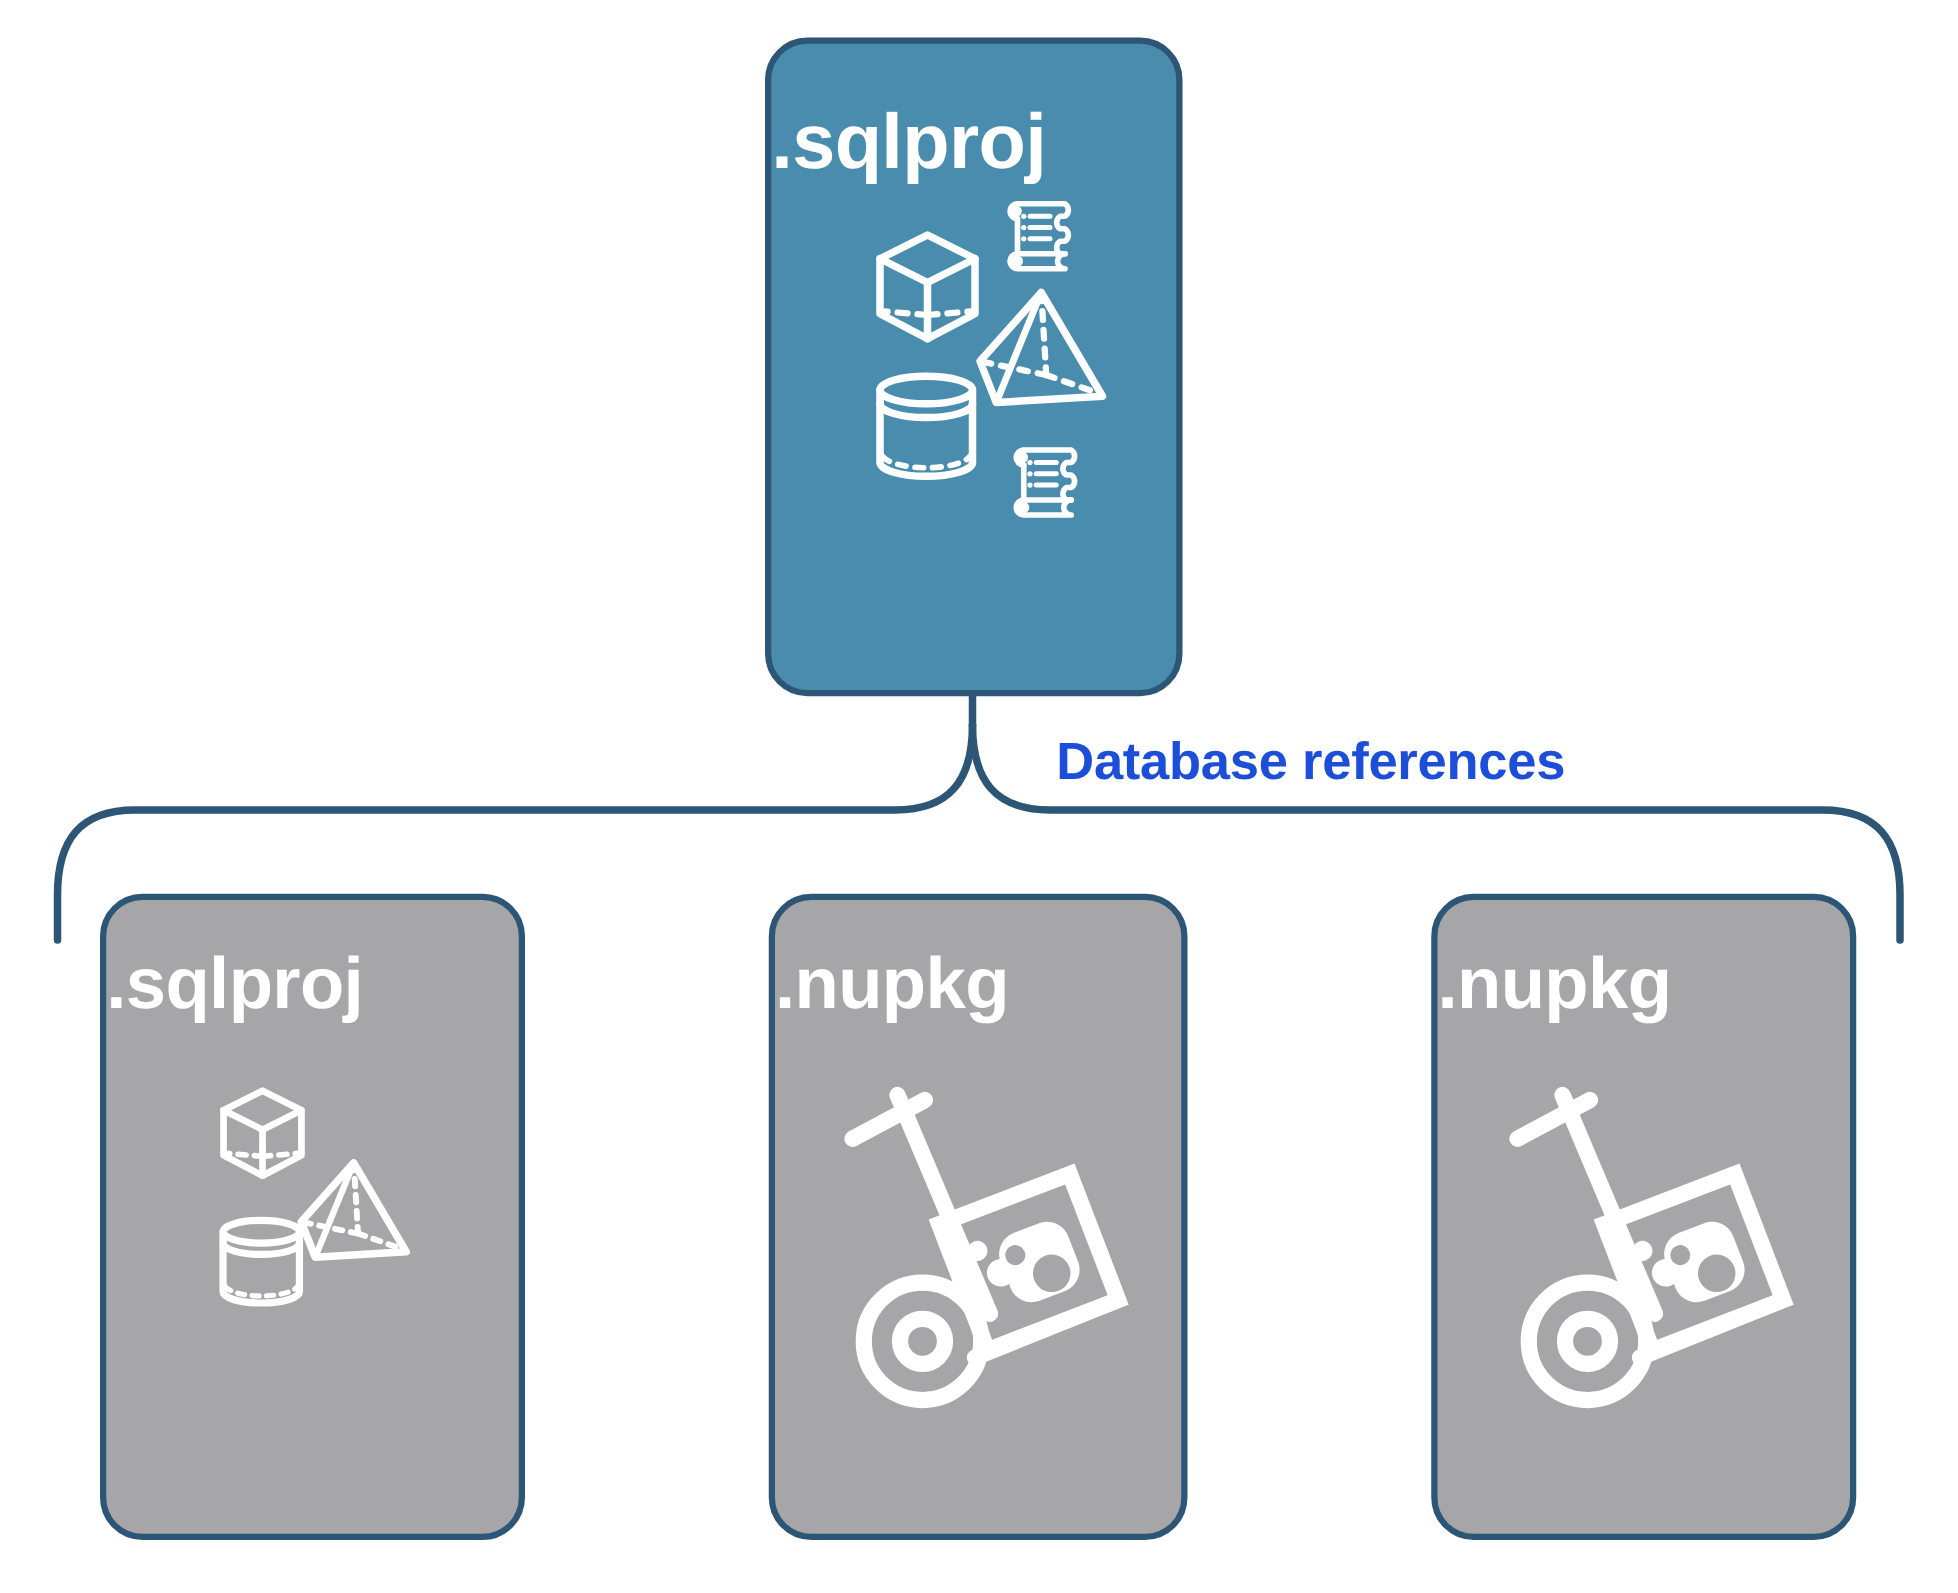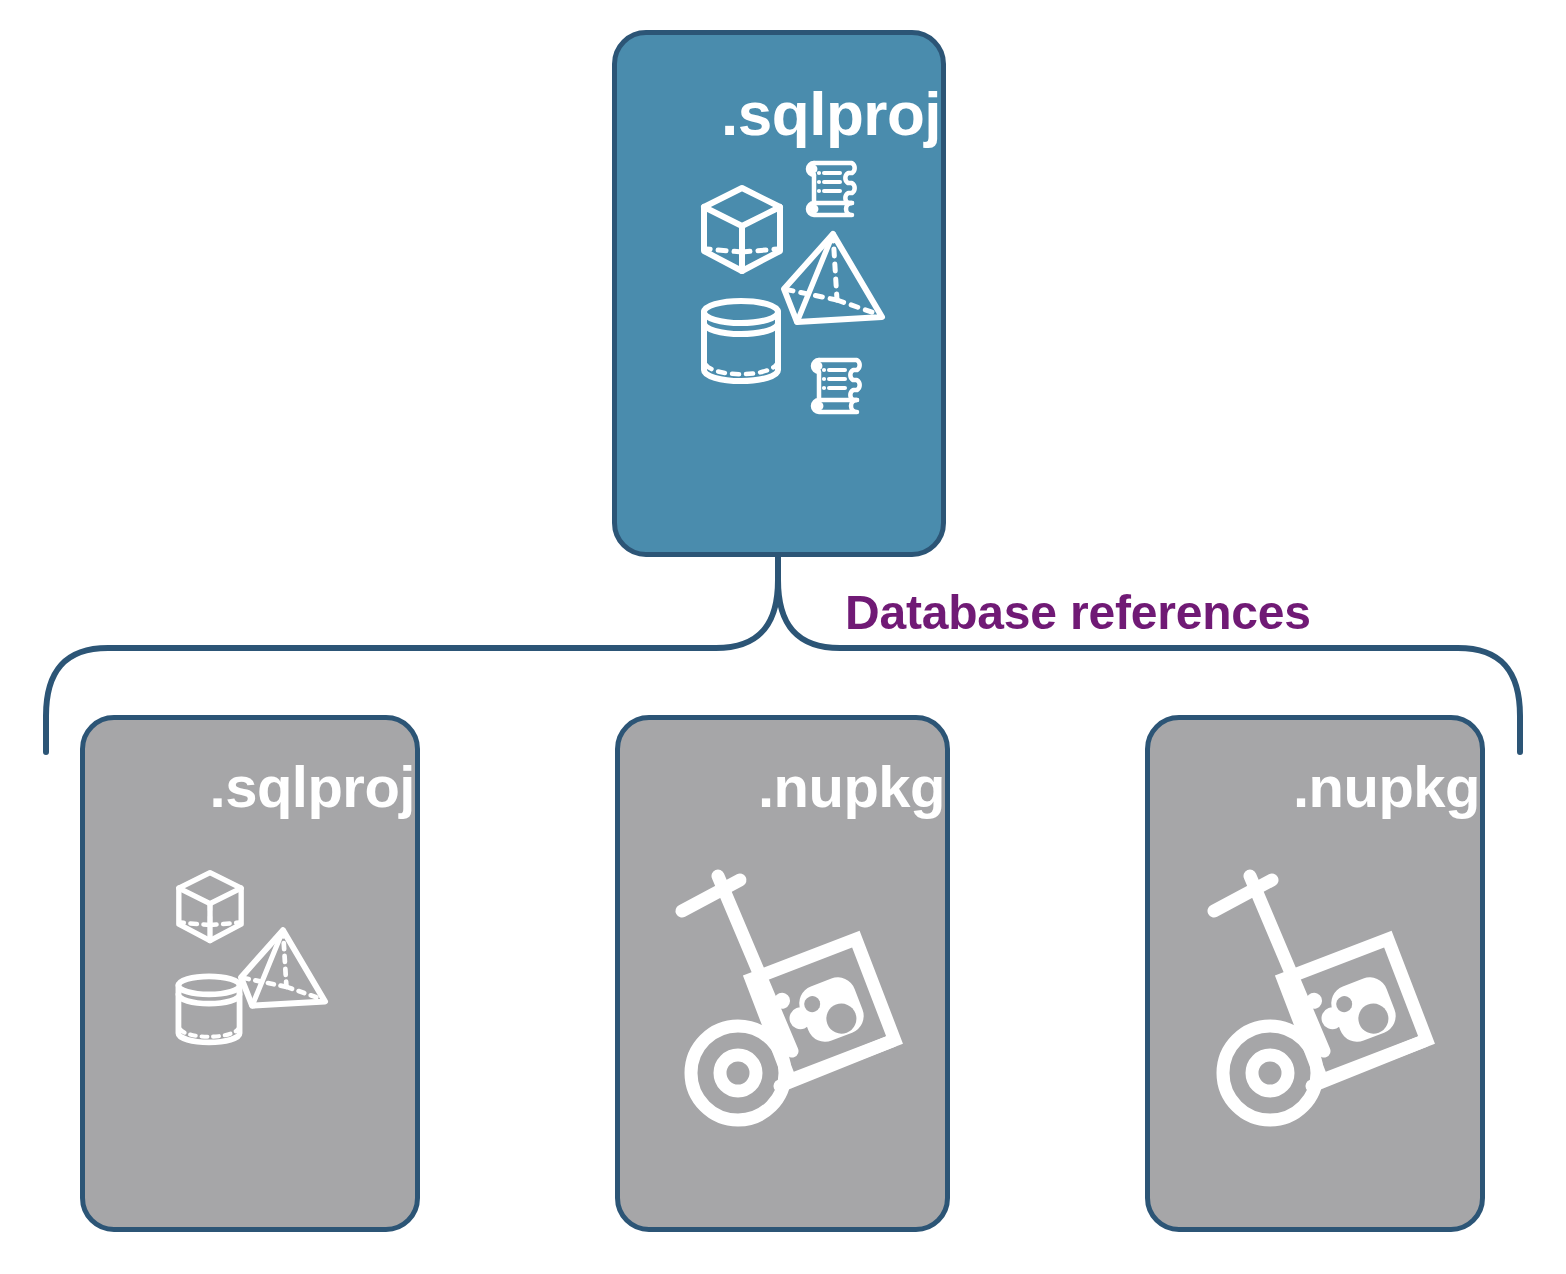--- a/index.html
+++ b/index.html
@@ -17,21 +17,21 @@
     background: #ffffff;
     overflow: hidden;
   }
   .node {
     position: absolute;
     box-sizing: border-box;
     border: 5px solid #2c5576;
     border-radius: 34px;
     display: flex;
     flex-direction: column;
-    align-items: flex-end;
+    align-items: flex-start;
   }
   .node-primary {
     background: #4a8cad;
   }
   .node-secondary {
     background: #a6a6a8;
   }
   .node-title {
     color: #ffffff;
     font-weight: bold;
@@ -61,23 +61,23 @@
     left: 0;
     top: 0;
     width: 1566px;
     height: 1274px;
     pointer-events: none;
   }
   #bracket-label {
     position: absolute;
     left: 845px;
     top: 585px;
-    font-size: 48px;
+    font-size: 42px;
     font-weight: bold;
-    color: #701a75;
+    color: #1d4ed8;
     letter-spacing: -0.2px;
     white-space: nowrap;
     user-select: none;
   }
 </style>
 </head>
 <body>
 
 <div id="canvas">
 

